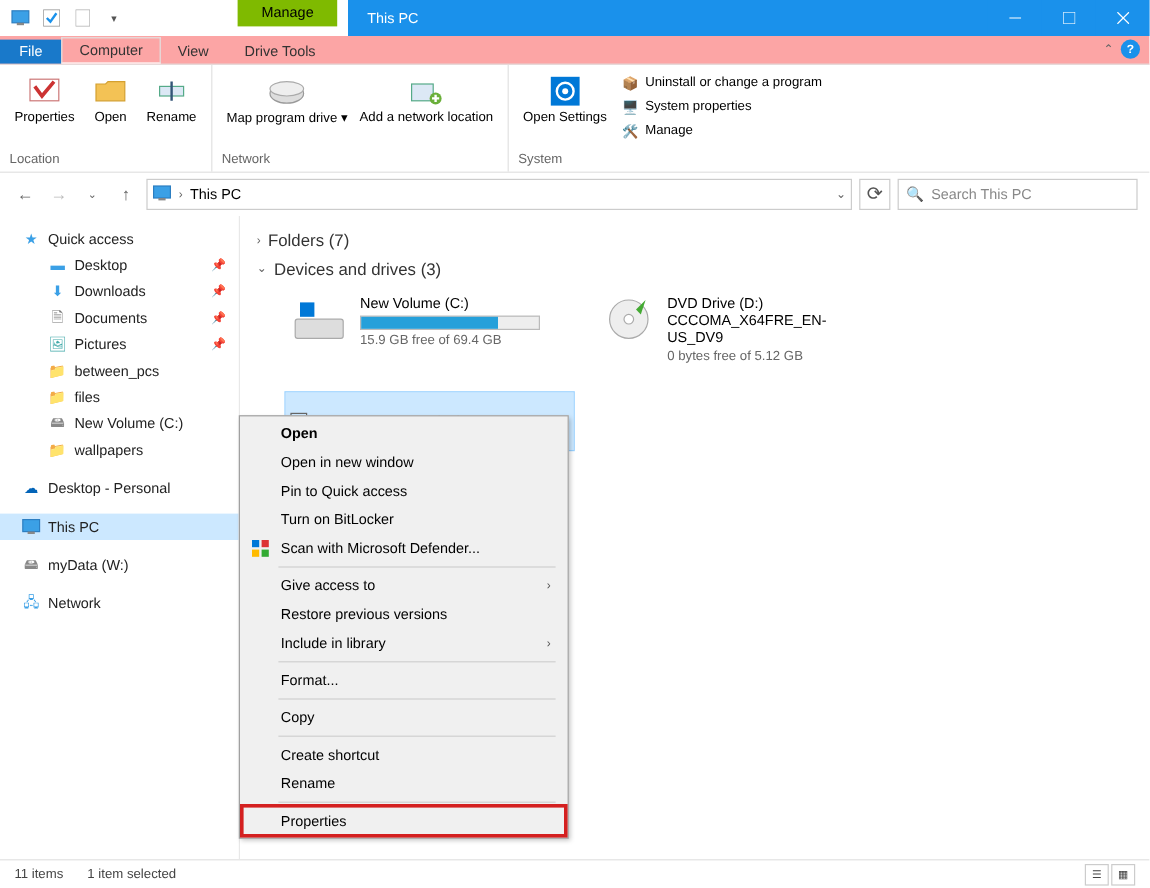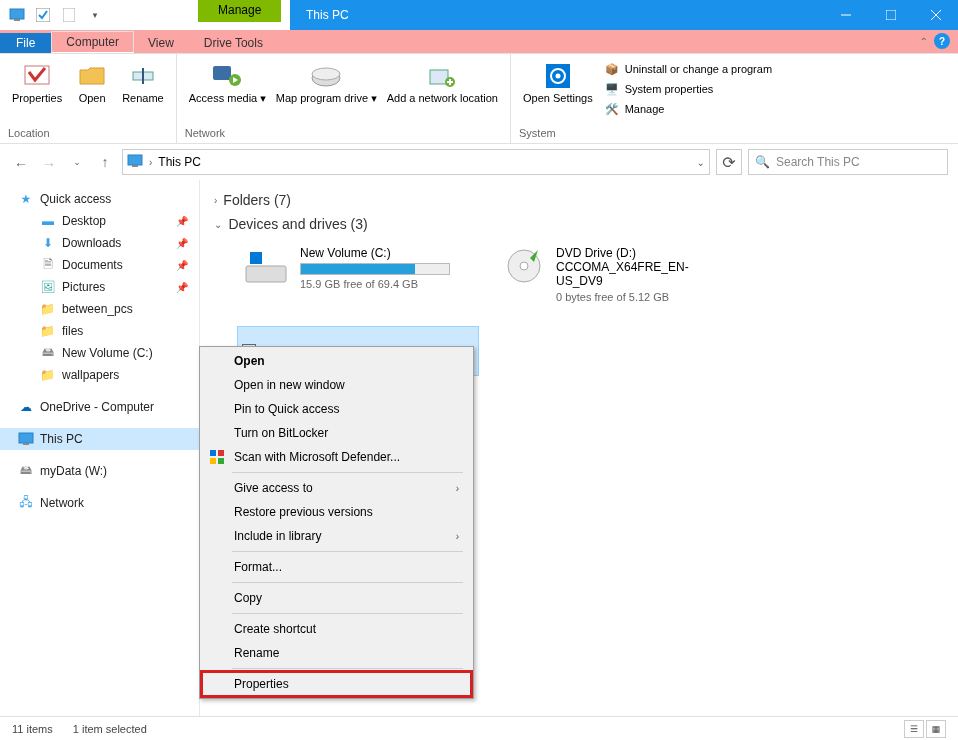--- a/index.html
+++ b/index.html
@@ -171,30 +171,20 @@
         <span>Rename</span>
       </div>
     </div>
     <div class="ribbon-group-label">Location</div>
   </div>
 
   <div class="ribbon-group">
     <div class="ribbon-btns">
       <div class="ribbon-btn-lg">
         <div class="icon">
-            <svg width="32" height="28">
-              <rect x="2" y="4" width="18" height="14" fill="#3a6ea5" rx="2"></rect>
-              <circle cx="24" cy="18" r="6" fill="#6aaf3a"></circle>
-              <path d="M22 15 L22 21 L27 18 Z" fill="#fff"></path>
-            </svg>
-          </div>
-        <span><span>Access media</span> ▾</span>
-      </div>
-      <div class="ribbon-btn-lg">
-        <div class="icon">
             <svg width="32" height="24">
               <ellipse cx="16" cy="14" rx="14" ry="8" fill="#ddd" stroke="#999"></ellipse>
               <ellipse cx="16" cy="10" rx="14" ry="6" fill="#eee" stroke="#aaa"></ellipse>
             </svg>
           </div>
         <span><span>Map program drive</span> ▾</span>
       </div>
       <div class="ribbon-btn-lg">
         <div class="icon">
             <svg width="28" height="24">
@@ -302,21 +292,21 @@
         <span class="icon" style="color:#888;">🖴</span>
         <span>New Volume (C:)</span>
       </div>
     <div class="side-item side-sub">
         <span class="icon" style="color:#f3c255;">📁</span>
         <span>wallpapers</span>
       </div>
     <div class="side-gap"></div>
     <div class="side-item top">
         <span class="icon" style="color:#0364b8;">☁</span>
-        <span>OneDrive - Computer</span>
+        <span>Desktop - Personal</span>
       </div>
     <div class="side-gap"></div>
     <div class="side-item top selected">
         <span class="icon">
           <svg width="16" height="14">
             <rect x="1" y="1" width="14" height="10" fill="#3ba0e6" stroke="#2c7ec1"></rect>
             <rect x="5" y="11" width="6" height="2" fill="#888"></rect>
           </svg>
         </span>
         <span>This PC</span>

